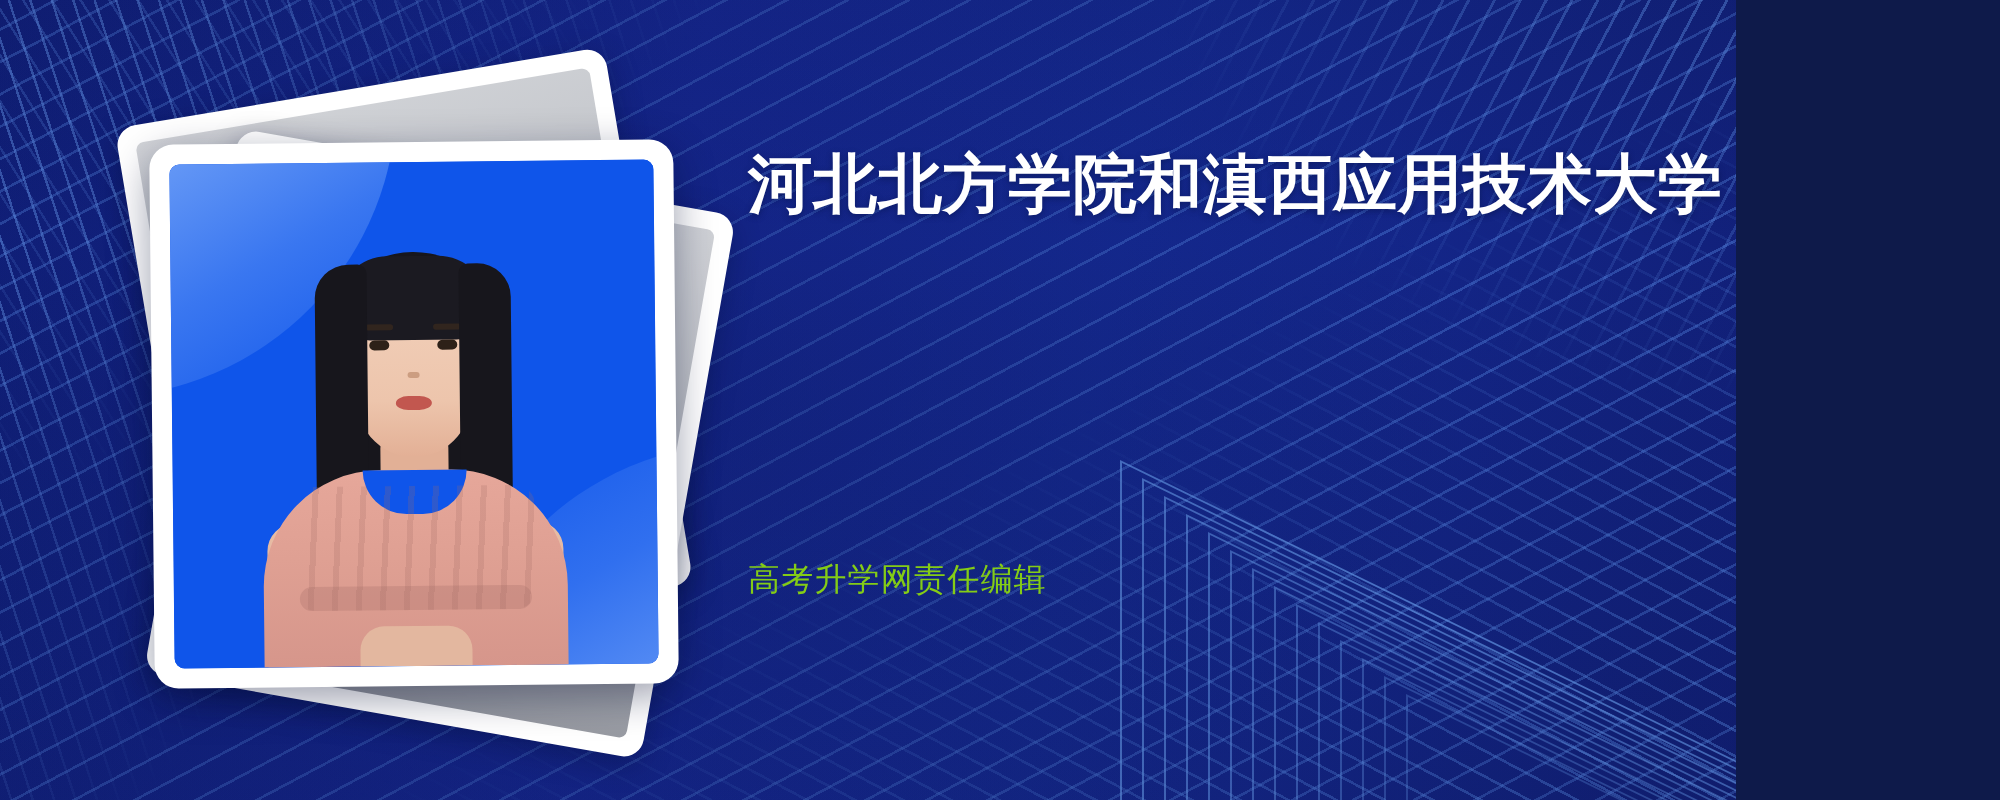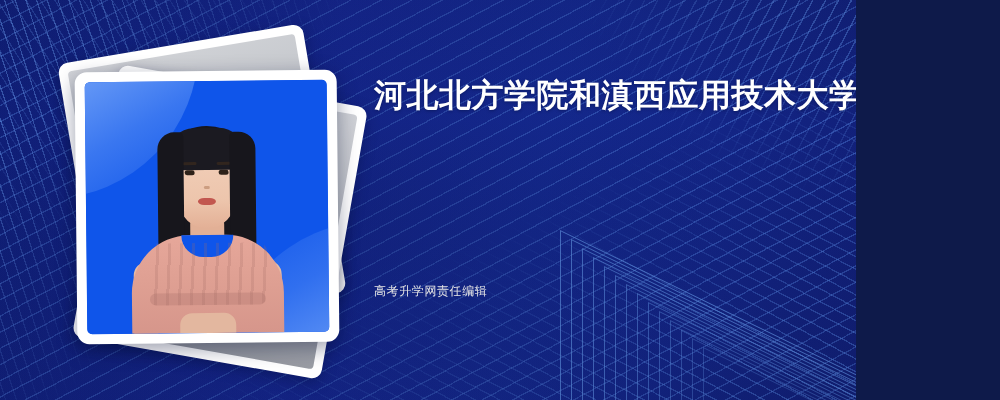--- a/index.html
+++ b/index.html
@@ -6,21 +6,22 @@
     margin: 0;
     padding: 0;
     background: #0e1a4a;
   }
   #banner {
     position: relative;
     width: 856px;
     height: 400px;
     overflow: hidden;
     background: #152a8f;
-    font-family: Liberation Sans, sans-serif;
+    font-family: Liberation Mono, monospace;
+    padding-left: 12px;
   }
 
   
   .bg-base {
     position: absolute;
     inset: 0;
     background: linear-gradient(100deg, #101f7a 0%, #17299a 38%, #152a94 62%, #111f77 100%);
   }
   .bg-lines {
     position: absolute;
@@ -397,22 +398,22 @@
     color: #ffffff;
     font-size: 26px;
     font-weight: 700;
     letter-spacing: 1px;
     line-height: 32px;
     text-shadow: 0 1px 3px rgba(5,15,60,0.45);
   }
   .author-role {
     margin-top: 6px;
     margin-left: -16px;
-    color: #e5e5e5;
-    font-size: 12px;
+    color: #84cc16;
+    font-size: 16px;
     font-weight: 400;
     letter-spacing: 0.6px;
     line-height: 26px;
   }
 </style>
 </head>
 <body>
 
 <div id="banner">
 

